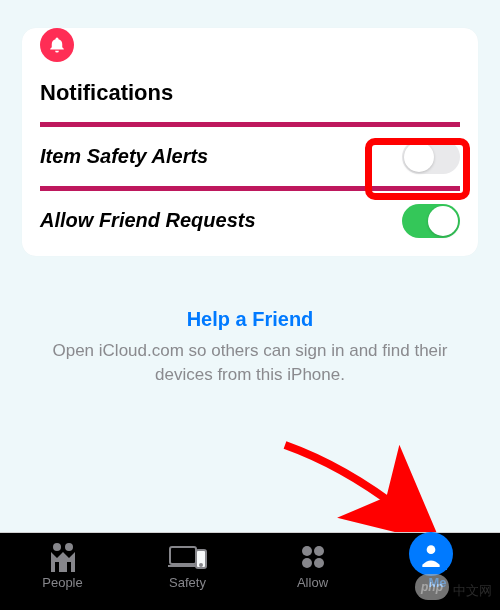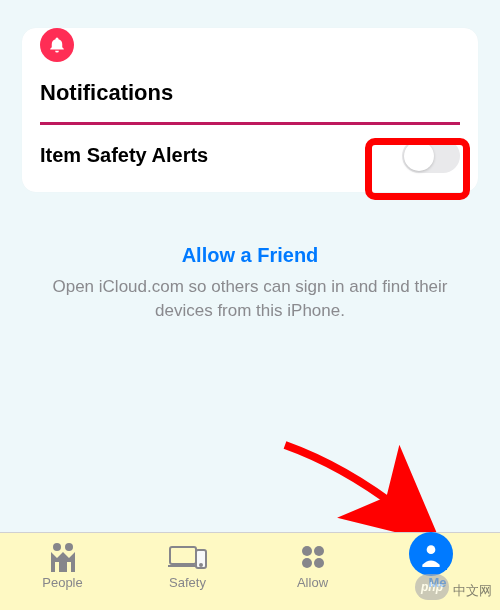--- a/index.html
+++ b/index.html
@@ -27,21 +27,22 @@
       font-weight: 700;
       color: #000;
       padding-bottom: 16px;
     }
     
     .row {
       display: flex;
       align-items: center;
       justify-content: space-between;
       min-height: 64px;
-      border-top: 3px solid #be185d;
+      border-top: 5px solid #be185d;
+      font-style: italic;
     }
     .row-label {
       font-size: 20px;
       color: #000;
       font-weight: 600;
     }
     
     .toggle {
       width: 58px; height: 34px;
       border-radius: 17px;
@@ -86,21 +87,21 @@
     .help-text {
       color: #8a8a8e;
       font-size: 17px;
       line-height: 1.4;
     }
     
     .tabbar {
       position: absolute;
       bottom: 0; left: 0; right: 0;
       height: 78px;
-      background: #fef9c3;
+      background: #000000;
       border-top: 1px solid #d0d0d2;
       display: flex;
       justify-content: space-around;
       align-items: flex-start;
       padding-top: 8px;
     }
     .tab {
       display: flex;
       flex-direction: column;
       align-items: center;
@@ -168,26 +169,32 @@
   </div>
   <div class="card-title">Notifications</div>
 
   <div class="row">
     <span class="row-label">Item Safety Alerts</span>
     <div class="toggle off">
       <div class="toggle-knob"></div>
     </div>
   </div>
 
+  <div class="row">
+    <span class="row-label">Allow Friend Requests</span>
+    <div class="toggle on">
+      <div class="toggle-knob"></div>
+    </div>
+  </div>
 </div>
 
 <div class="highlight-box"></div>
 
 <div class="help-section">
-  <a class="help-link">Allow a Friend</a>
+  <a class="help-link">Help a Friend</a>
   <div class="help-text">Open iCloud.com so others can sign in and find their devices from this iPhone.</div>
 </div>
 
 <svg class="arrow-annotation" viewBox="0 0 170 105">
   <defs>
     <marker id="arrowhead" markerWidth="12" markerHeight="12" refX="9" refY="6" orient="auto">
       <path d="M0,0 L12,6 L0,12 L3,6 Z" fill="#ff0000"></path>
     </marker>
   </defs>
   <path d="M 10 5 Q 80 30 148 88" stroke="#ff0000" stroke-width="8" fill="none" marker-end="url(#arrowhead)"></path>

